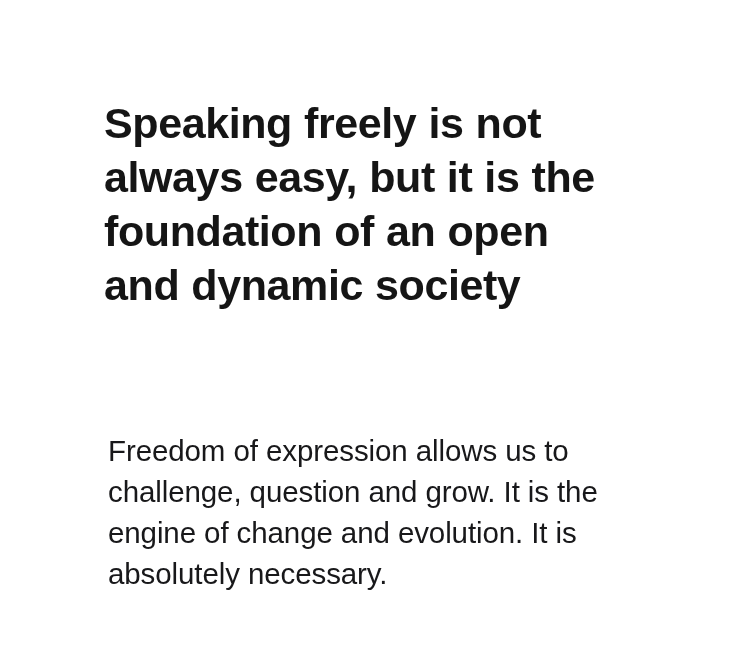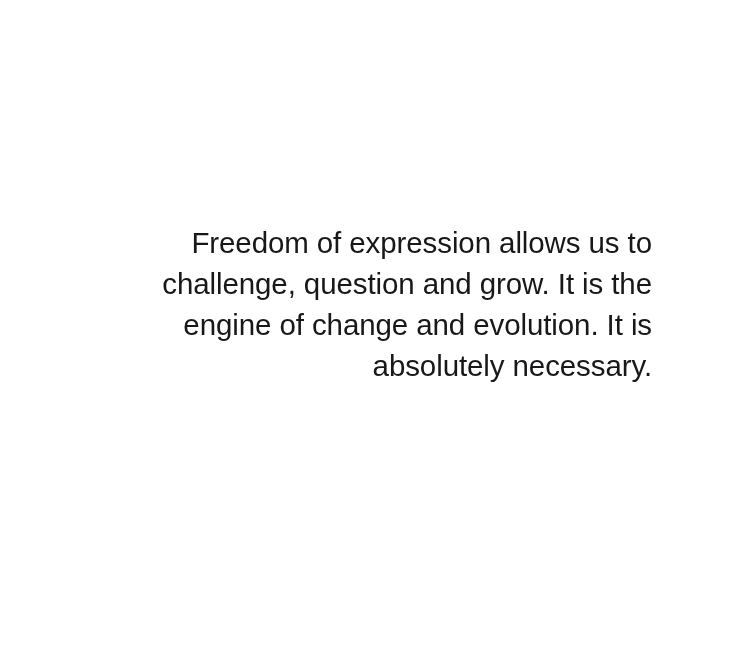--- a/index.html
+++ b/index.html
@@ -34,36 +34,37 @@
     font-size: 43px;
     line-height: 54px;
     font-weight: 700;
     letter-spacing: -0.4px;
     color: #151515;
     text-align: left;
     word-spacing: 0.5px;
   }
 
   .body-copy {
-    margin: 12px;
+    margin: 4px;
     padding-top: 114px;
     width: 536px;
     font-size: 29.5px;
     line-height: 41px;
     font-weight: 400;
     letter-spacing: -0.1px;
     color: #18181a;
-    text-align: right;
+    text-align: left;
   }
 </style>
 </head>
 <body>
 
 <div class="page">
 
   <div class="content">
 
+    <h1 class="headline">Speaking freely is not always easy, but it is the foundation of an open and dynamic society</h1>
 
     <p class="body-copy">Freedom of expression allows us to challenge, question and grow. It is the engine of change and evolution. It is absolutely necessary.</p>
 
   </div>
 
 </div>
 
 </body></html>

